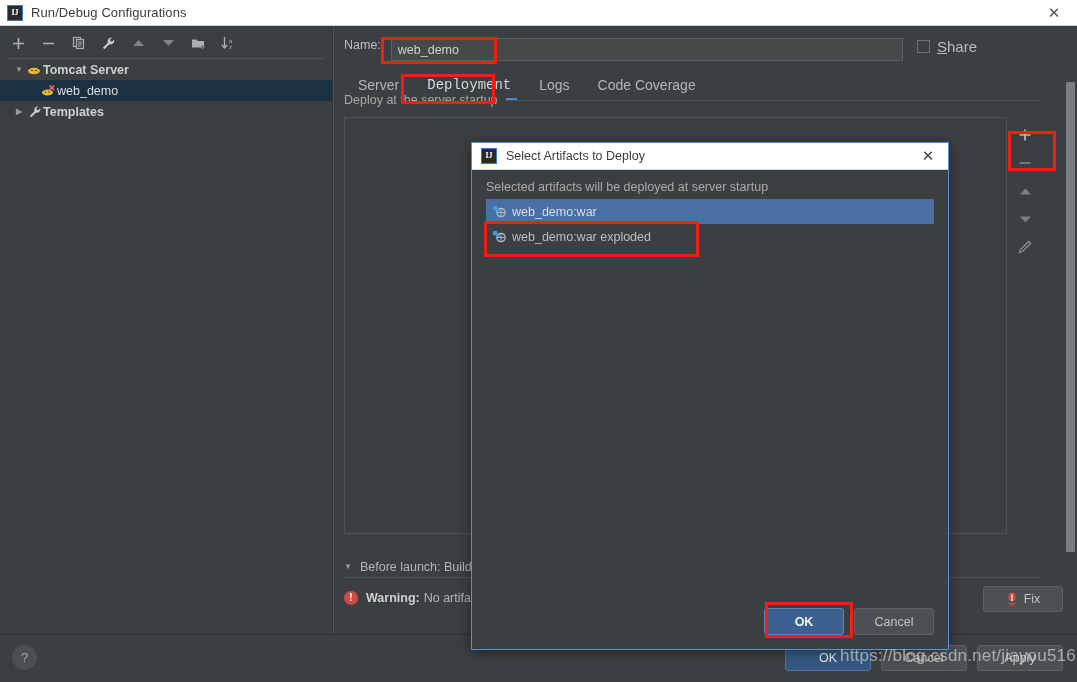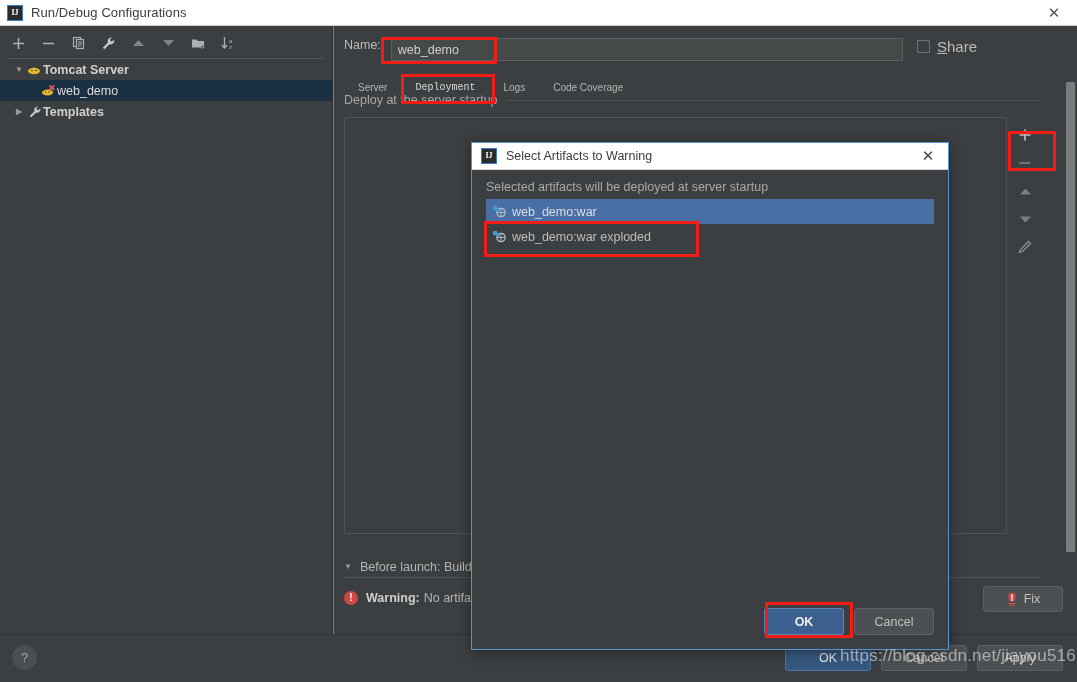--- a/index.html
+++ b/index.html
@@ -6,21 +6,21 @@
   html, body {
     margin: 0; padding: 0;
     width: 1077px; height: 682px;
     overflow: hidden;
     background: #3c3f41;
     font-family: "Liberation Sans", sans-serif;
   }
   #root {
     position: relative;
     width: 1077px; height: 682px;
-    background: #8b5cf6;
+    background: #6d28d9;
     border-radius: 32px;
   }
 
   
   .titlebar {
     position: absolute; left: 0; top: 0; width: 1077px; height: 26px;
     background: #ffffff;
     border-bottom: 1px solid #cfcfcf;
     display: flex; align-items: center;
   }
@@ -99,21 +99,21 @@
     flex: none;
   }
   .sharelabel { font-size: 15px; color: #bbbbbb; }
   .sharelabel u { text-decoration: underline; }
 
   .tabsrow {
     position: absolute; left: 10px; top: 46px; height: 28px; right: 10px;
     display: flex; align-items: flex-end; gap: 0px;
   }
   .tab {
-    font-size: 10px; color: #b4b4b4; padding: 3px 14px 7px 14px;
+    font-size: 14px; color: #b4b4b4; padding: 3px 14px 7px 14px;
     position: relative;
   }
   .tab.active { color: #d8d8d8; font-family: Liberation Mono, monospace; }
   .tab.active::after {
     content: ""; position: absolute; left: 8px; right: 8px; bottom: 0;
     height: 2px; background: #4a88c7;
   }
   .panelbody {
     position: absolute; left: 10px; top: 74px; right: 36px; bottom: 82px;
     border-top: 1px solid #4f5254;
@@ -429,21 +429,21 @@
     <div class="mainbtns">
       <div class="mbtn primary">OK</div>
       <div class="mbtn">Cancel</div>
       <div class="mbtn">Apply</div>
     </div>
   </div>
 
   <div class="dialog">
     <div class="dlg-title">
       <div class="tb-icon"></div>
-      <div class="dlg-title-text">Select Artifacts to Warning</div>
+      <div class="dlg-title-text">Select Artifacts to Deploy</div>
       <div class="dlg-close">✕</div>
     </div>
 
     <div class="dlg-hint">Selected artifacts will be deployed at server startup</div>
 
     <div class="dlg-list">
       <div class="artifact sel">
         <span class="art-ico">
           <svg width="15" height="13" viewBox="0 0 15 13">
             <circle cx="9" cy="7.5" r="4.2" fill="none" stroke="#b9bdbf" stroke-width="1.2"></circle>

